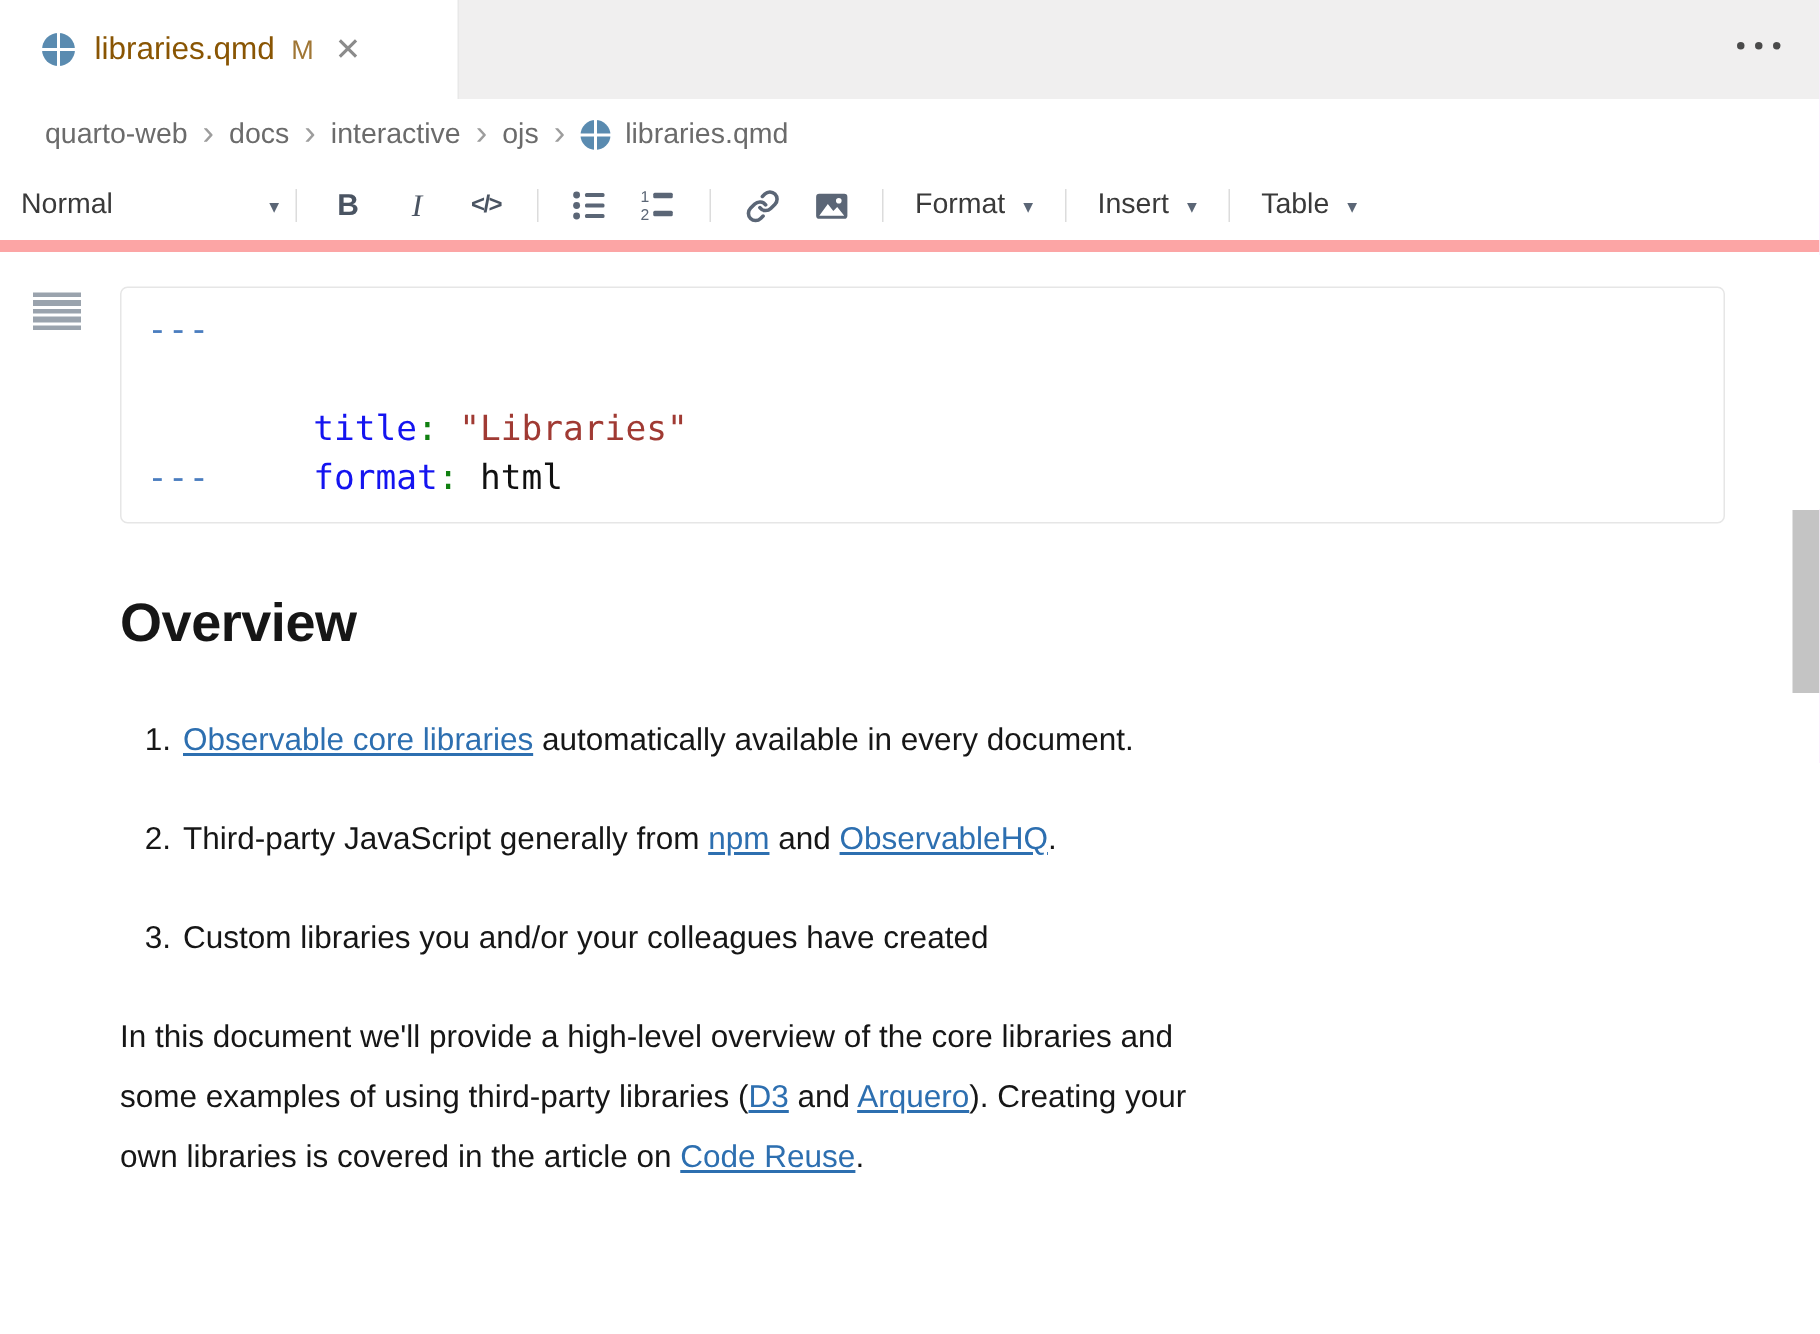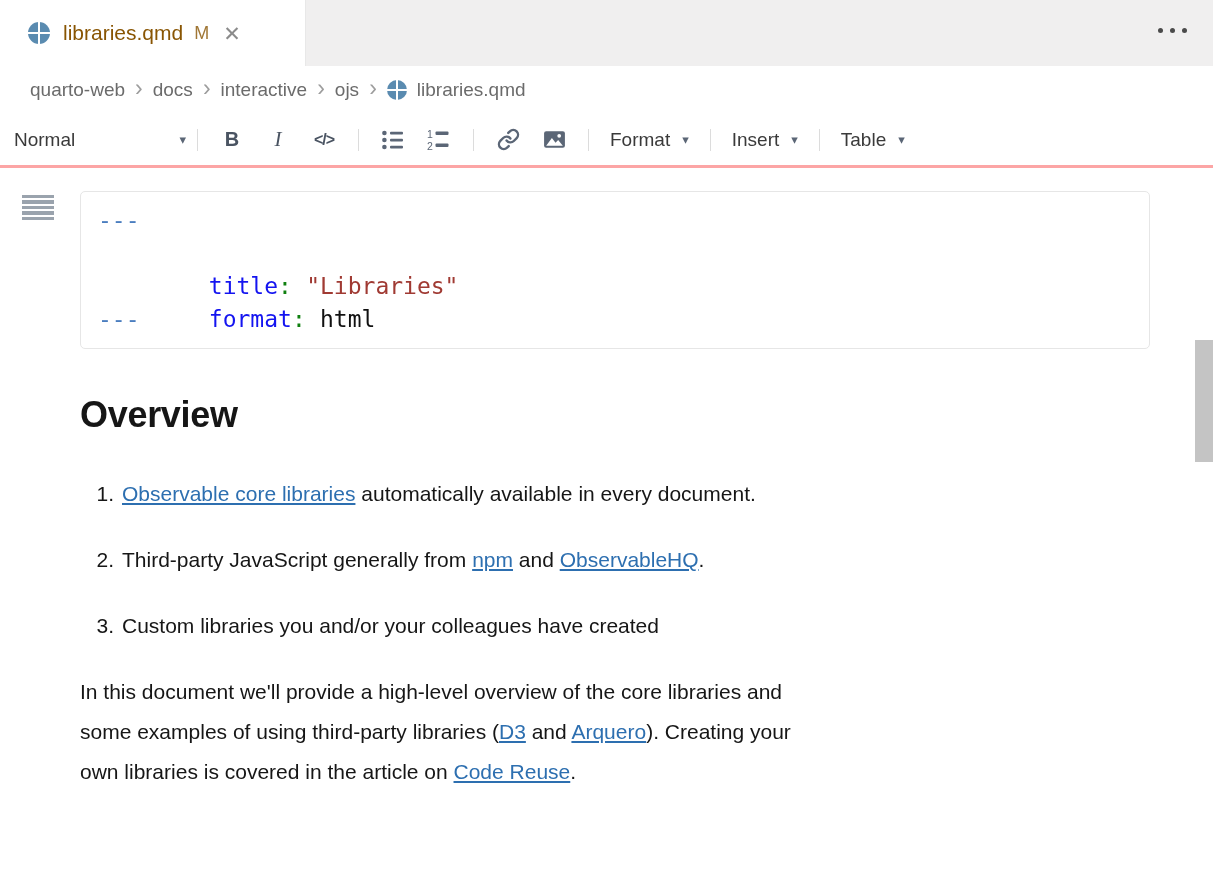--- a/index.html
+++ b/index.html
@@ -25,21 +25,21 @@
   .qicon.small { width:20px; height:20px; }
 
   
   .breadcrumb { height:48px; background:#fff; display:flex; align-items:center; padding-left:30px;
                 font-size:19px; color:#6b6b6b; }
   .crumb { cursor:pointer;text-align:right; }
   .chev { color:#9d9d9d; font-size:23px; margin:0 10px; line-height:1; padding-bottom:3px; }
   .breadcrumb .qicon { margin-right:10px; }
 
   
-  .toolbar { height:54px; background:#fff; border-bottom:3px solid #fca5a5;
+  .toolbar { height:54px; background:#fff; border-bottom:8px solid #fca5a5;
              display:flex; align-items:center; padding:0 14px; color:#3c4250; }
   .style-select { width:172px; display:flex; align-items:center; justify-content:space-between;
                   font-size:19px; color:#3a3a3a; cursor:pointer; }
   .caret { font-size:13px; color:#5b6676; }
   .tsep { width:1px; height:22px; background:#dcdcdc; margin:0 11px; }
   .tbtn { width:46px; height:36px; display:flex; align-items:center; justify-content:center; cursor:pointer; }
   .glyph-b { font-weight:700; font-size:20px; color:#4a5462; }
   .glyph-i { font-family:"Liberation Serif", serif; font-style:italic; font-size:21px; color:#4a5462; }
   .glyph-code { font-size:16px; font-weight:700; letter-spacing:-1px; color:#4a5462; }
   .menu-btn { display:flex; align-items:center; gap:12px; padding:0 10px; font-size:19px;

